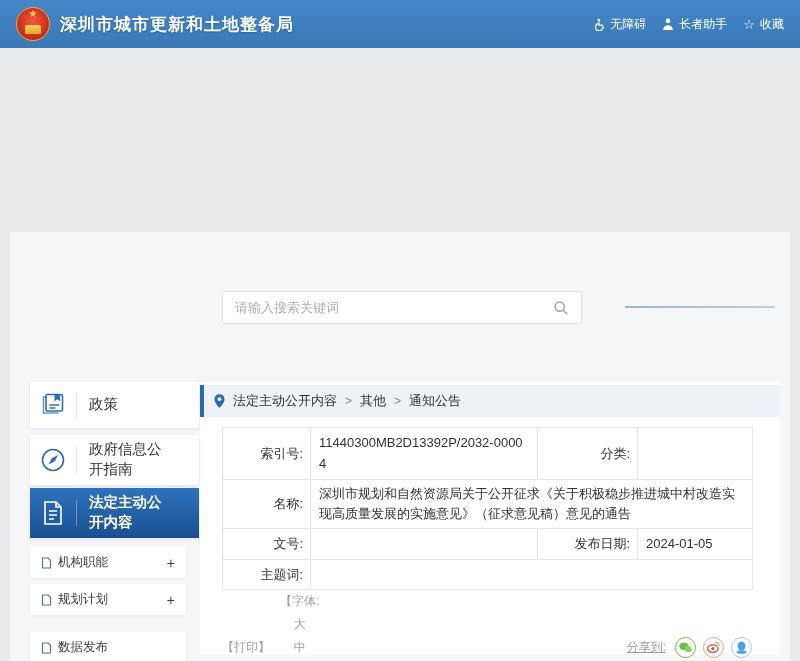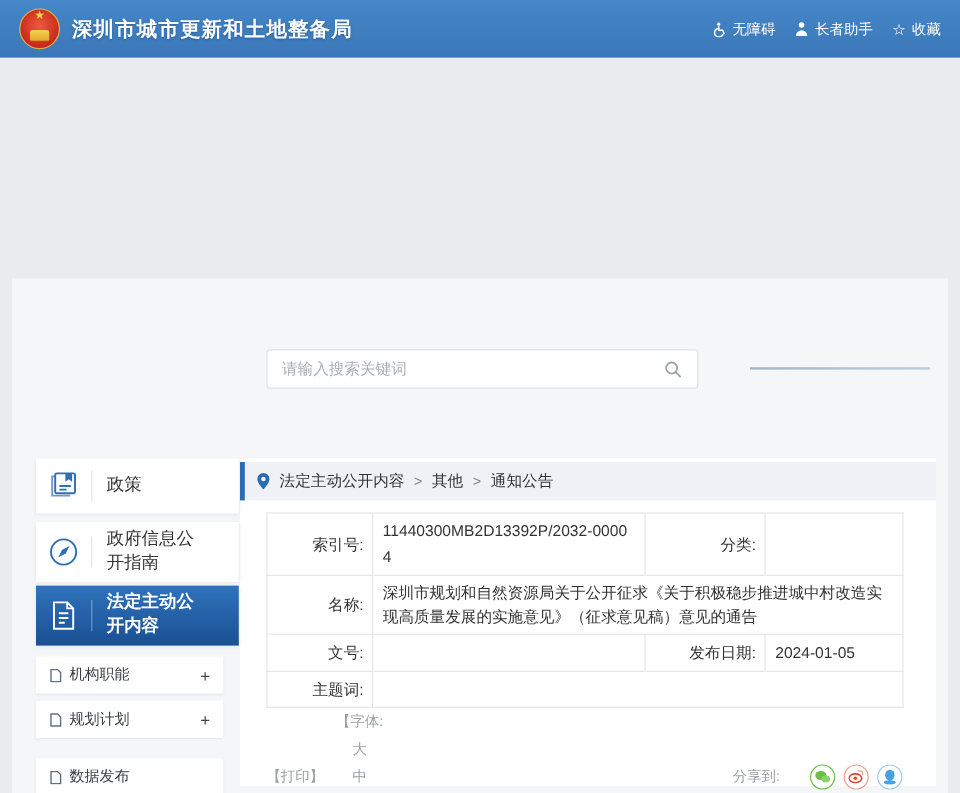--- a/index.html
+++ b/index.html
@@ -84,21 +84,21 @@
   .t-label { text-align:right; padding:4px 7px 4px 2px; white-space:nowrap; }
   .t-value { text-align:left; padding:4px 8px; word-break:break-all; line-height:1.55; }
   .r1 { height:52px; } .r2 { height:33px; } .r3 { height:45px; } .r4 { height:31px;padding-left:48px; } .r5 { height:30px; }
 
   
   .footer-bar { position:absolute; left:222px; top:636px; width:530px; height:22px; display:flex;
     align-items:center; font-size:12px; color:#9aa0a6; gap:10px; }
   .tool { cursor:pointer; }
   .font-group { display:flex; gap:6px; align-items:center;flex-direction:column; }
   .share-group { margin-left:auto; display:flex; align-items:center; gap:7px; }
-  .share-label { color:#9aa0a6; margin-right:18px; }
+  .share-label { color:#9aa0a6; margin-right:2px;text-decoration:underline; }
   .share-icon { width:21px; height:21px; border-radius:50%; display:flex; align-items:center;
     justify-content:center; border:1px solid; background:#fff; cursor:pointer; }
   .share-wechat { border-color:#6cbf44; }
   .share-weibo  { border-color:#f0a08e; }
   .share-qq     { border-color:#9fcdf0; }
 </style>
 </head>
 <body>
 
 <div class="page">

